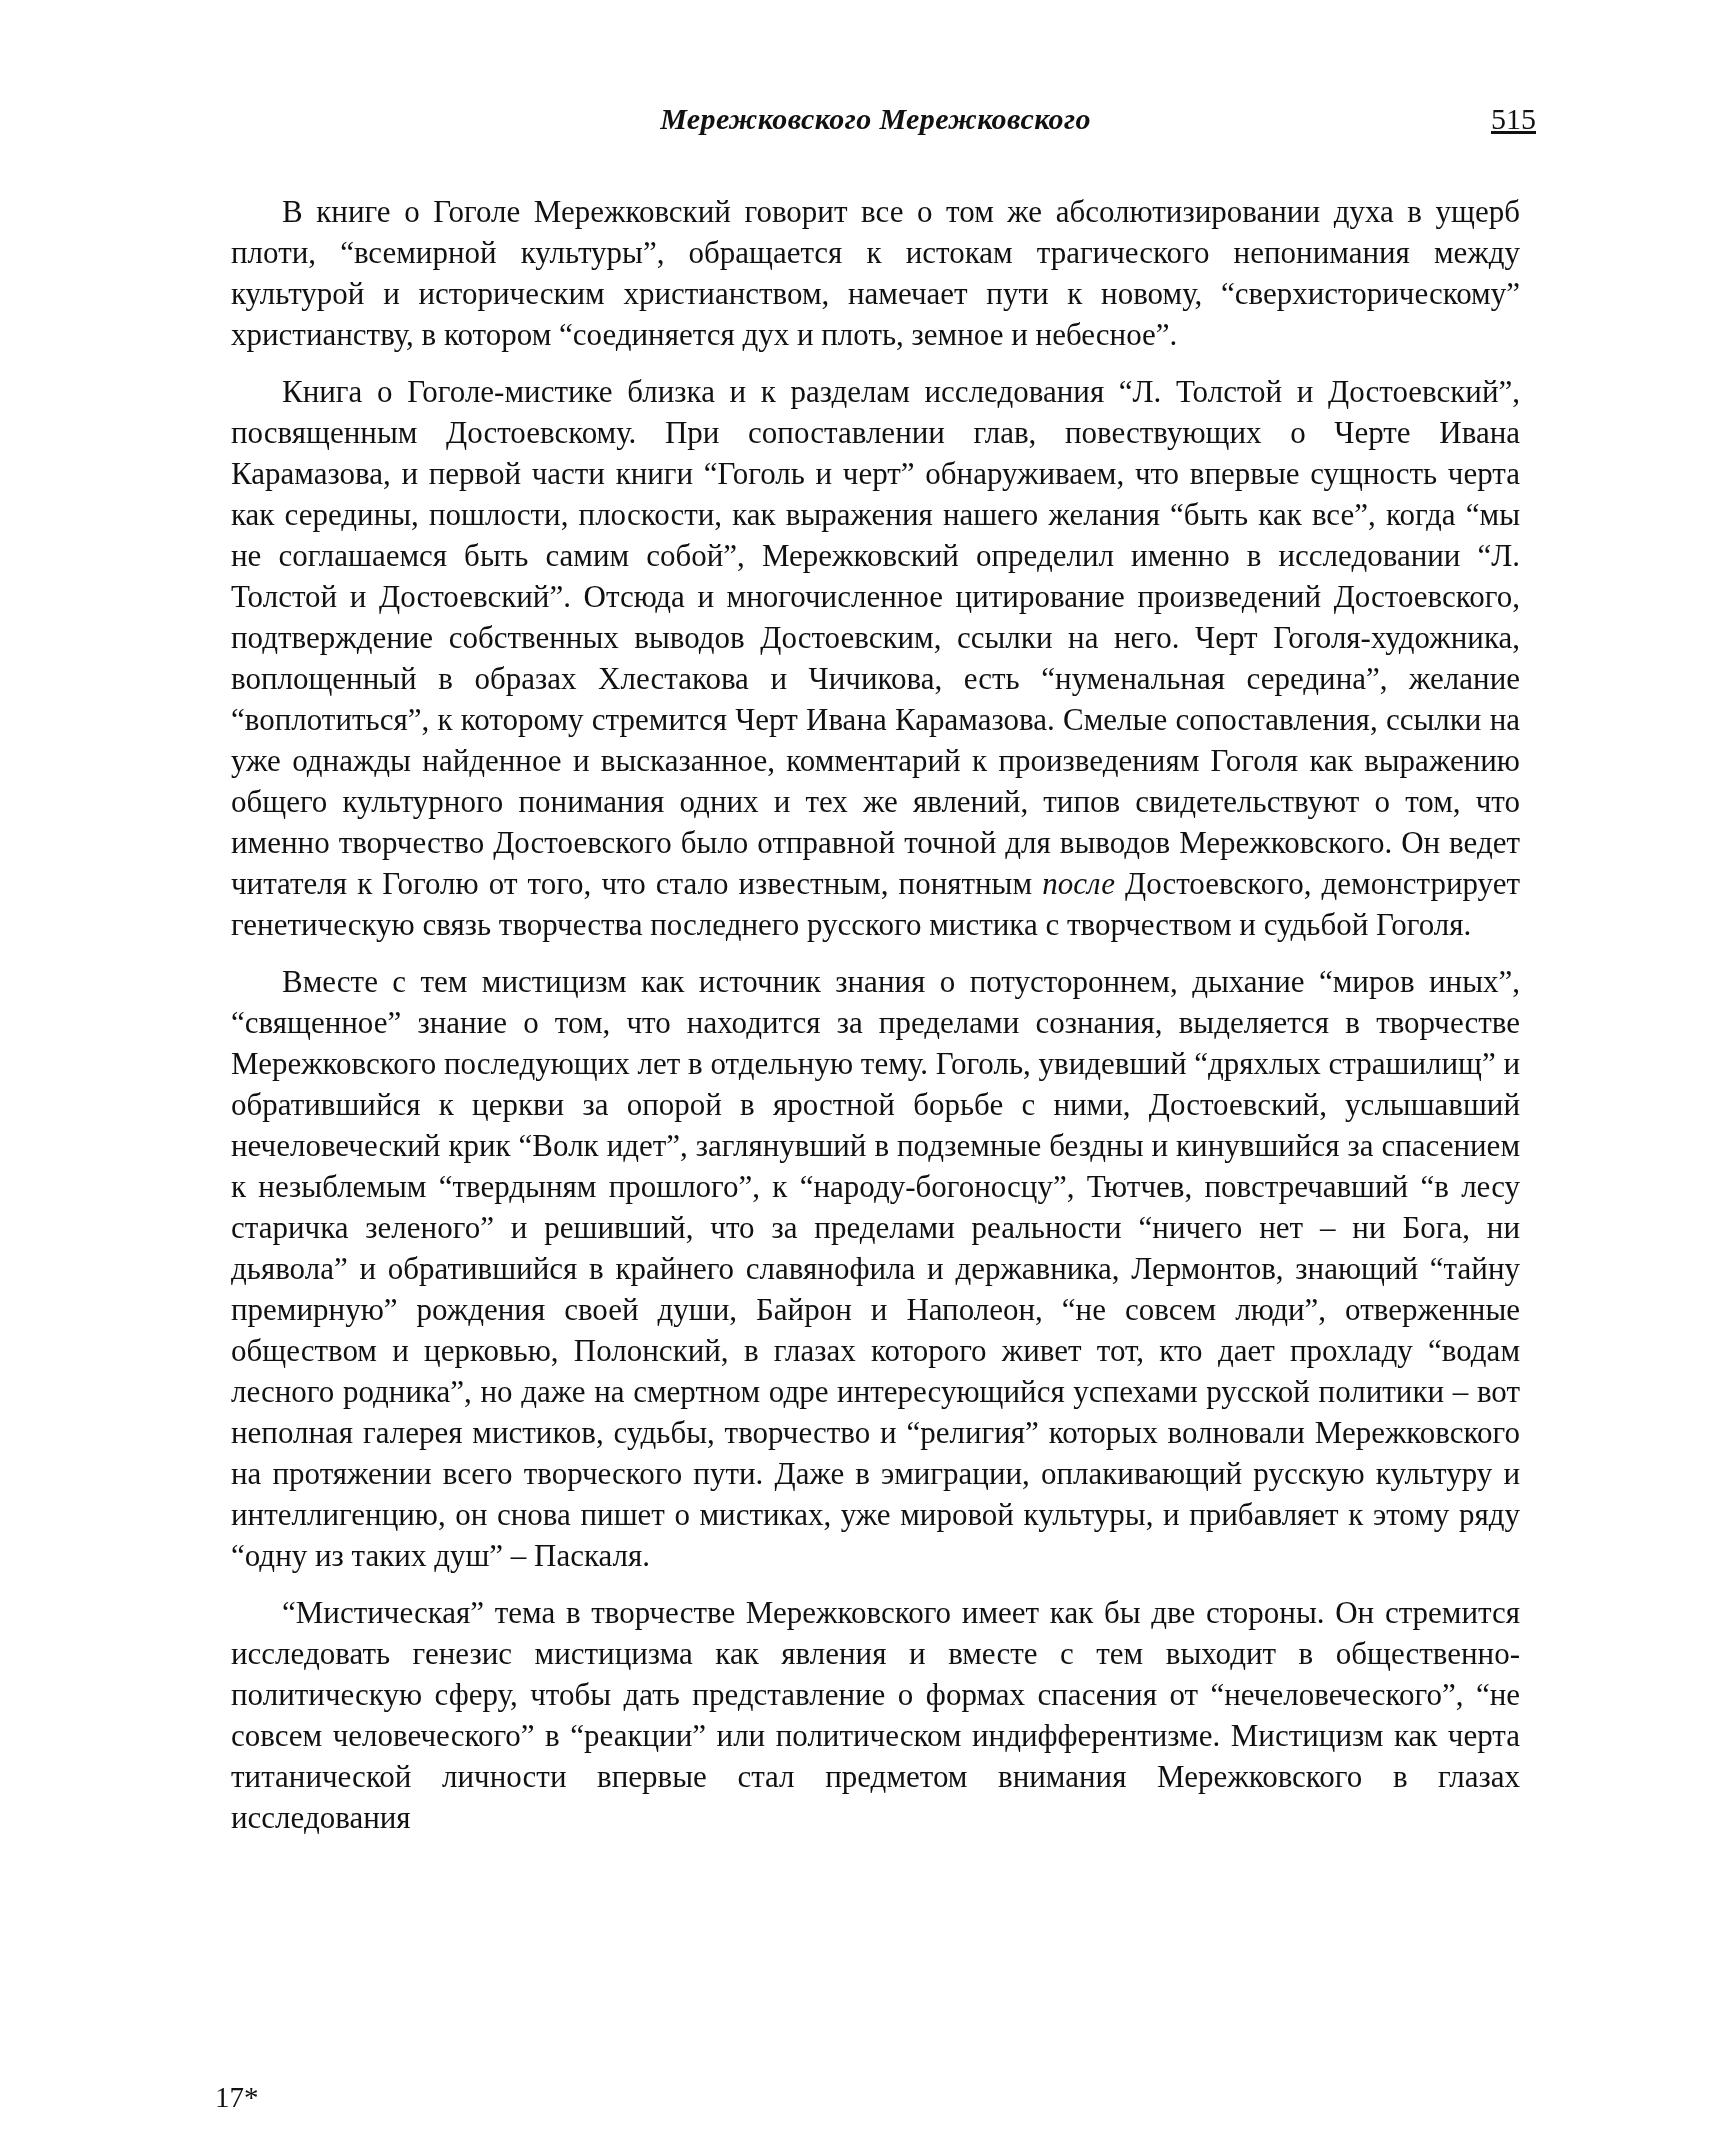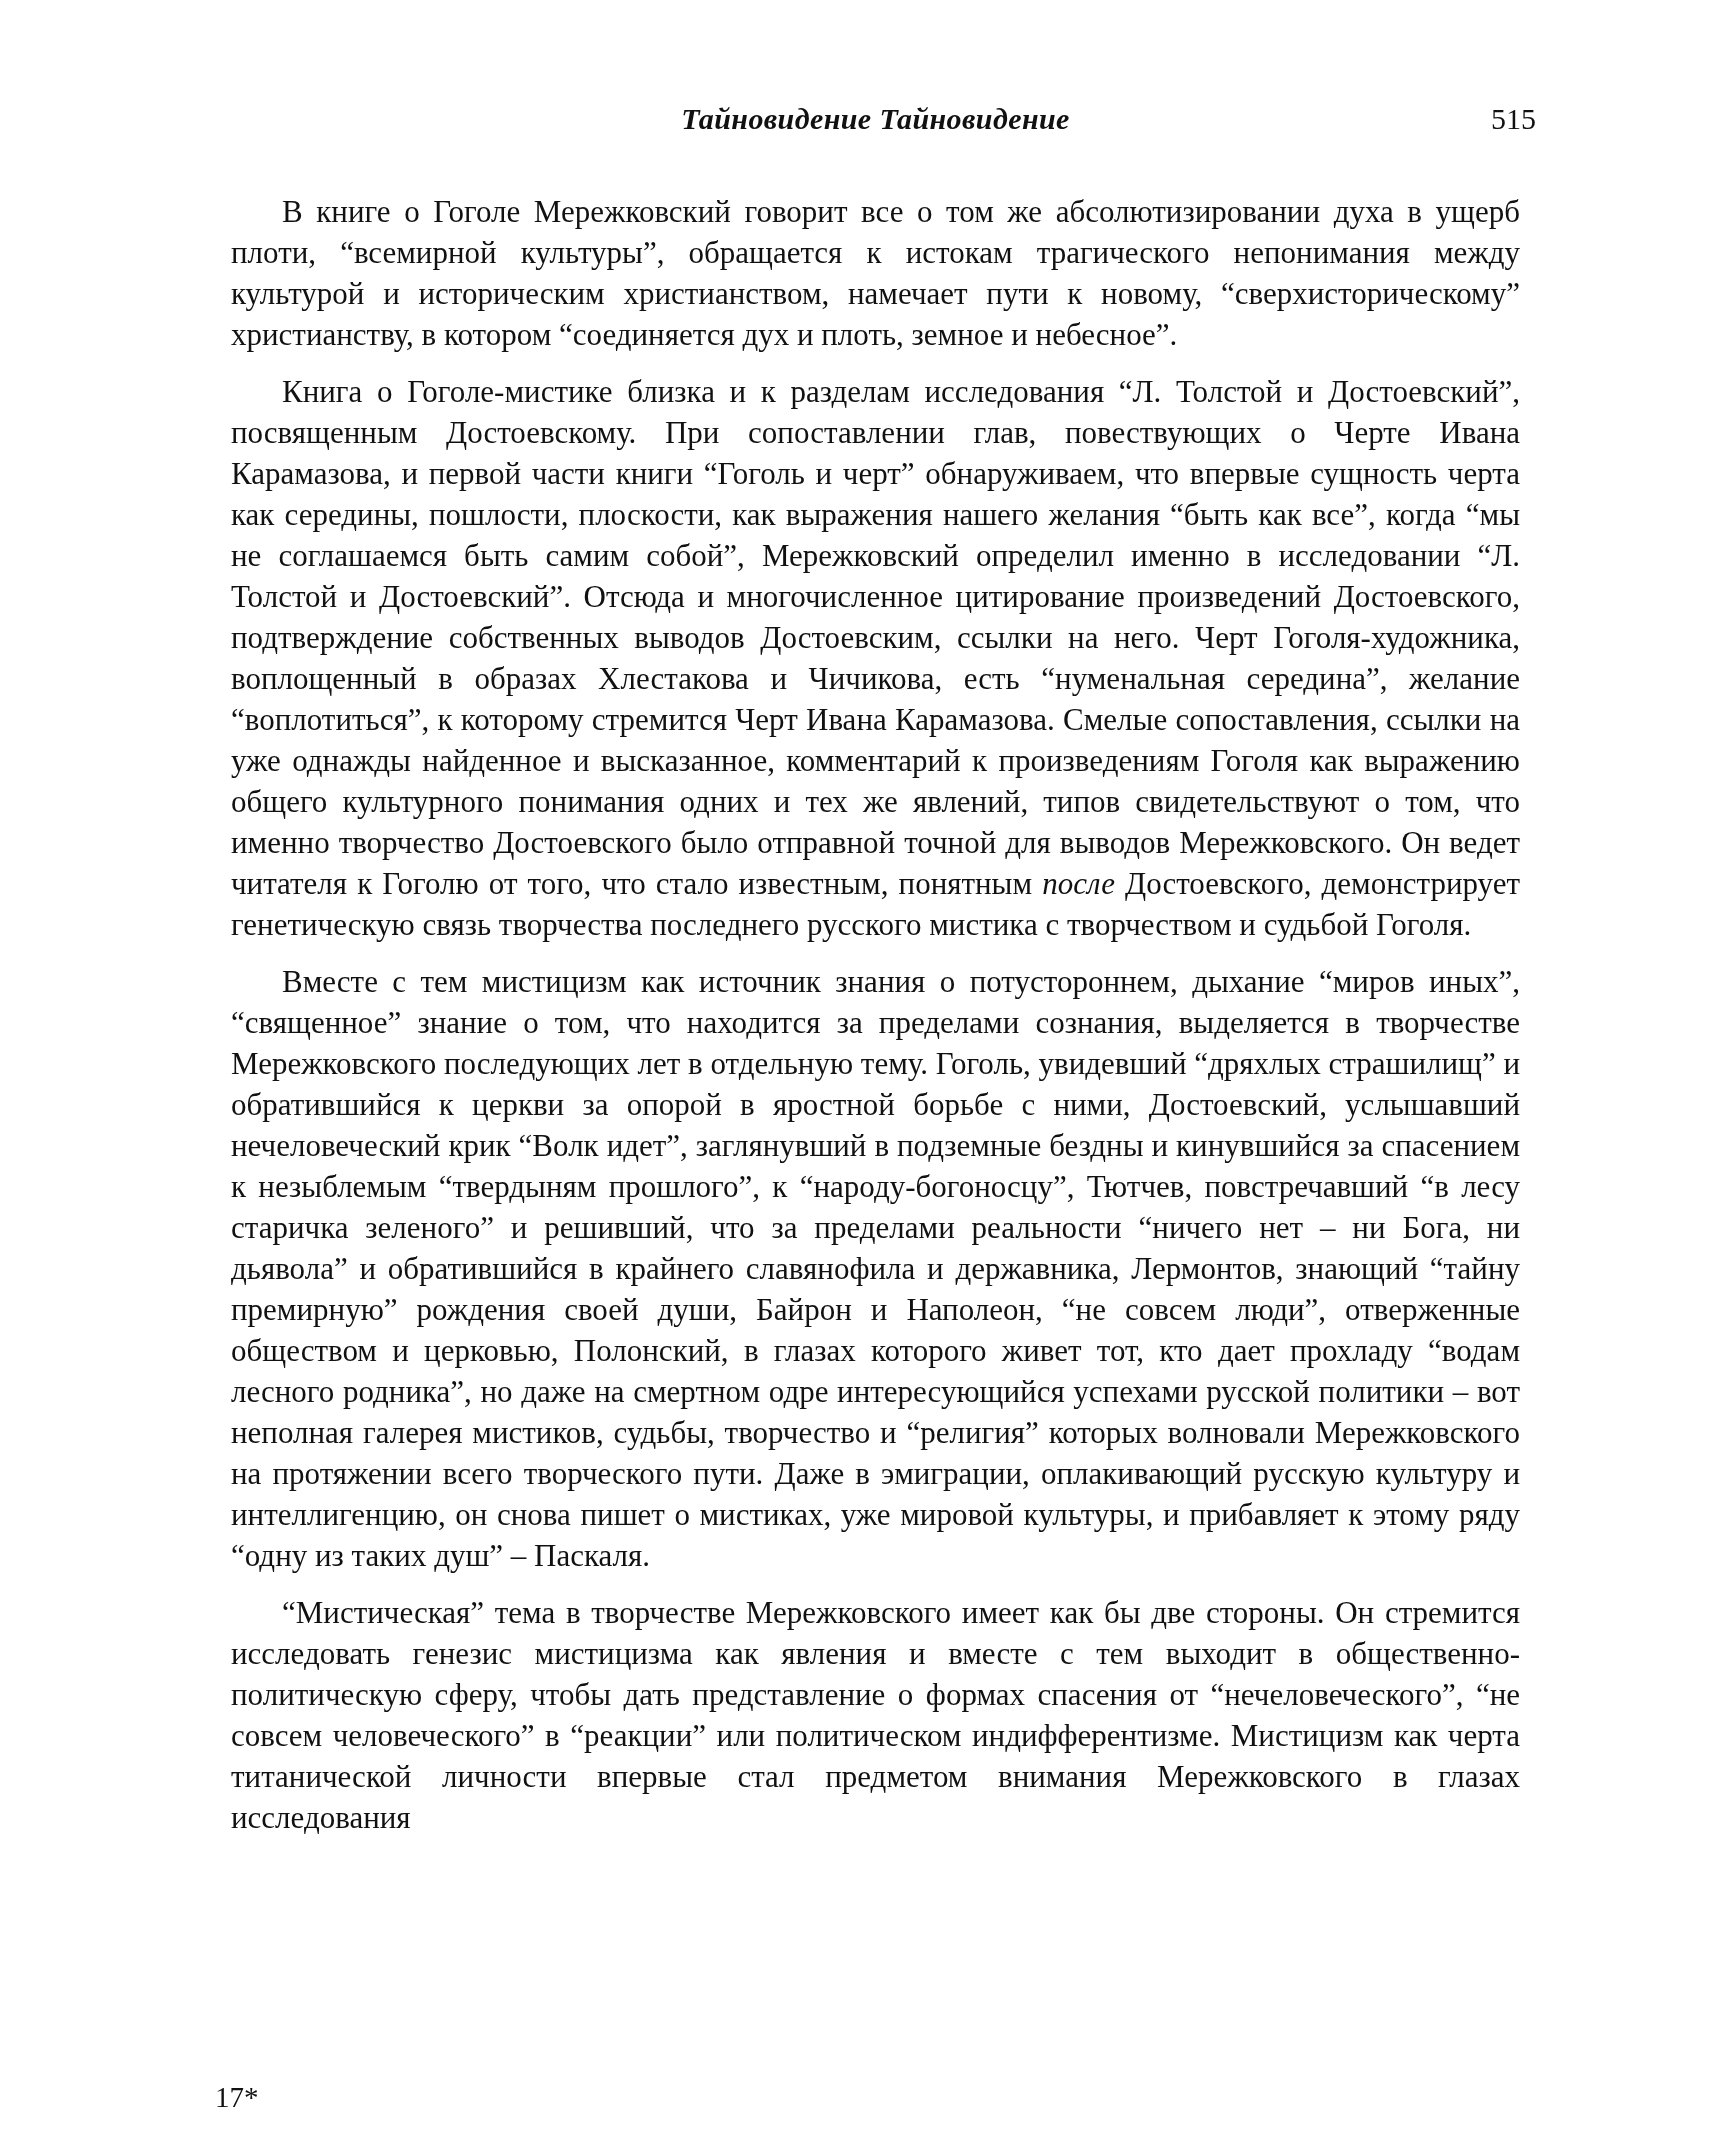--- a/index.html
+++ b/index.html
@@ -31,20 +31,21 @@
     font-style: italic;
     font-weight: 600;
     letter-spacing: 0.4px;
   }
   .page-number {
     position: absolute;
     right: 0;
     top: 0;
     font-style: normal;
     font-weight: 400;
+    text-decoration: underline;
   }
   .body-text {
     position: absolute;
     top: 175px;
     left: 215px;
     width: 1321px;
     font-size: 31px;
     line-height: 41px;
     text-align: justify;
     hyphens: auto;
@@ -63,21 +64,21 @@
     font-size: 29px;
   }
 </style>
 </head>
 <body>
 
 <div class="page">
 
   <div class="header">
     <span class="page-number">515</span>
-    <span class="running-title">Тайновидение Тайновидение</span>
+    <span class="running-title">Мережковского Мережковского</span>
   </div>
 
   <div class="body-text">
     <p class="para">В книге о Гоголе Мережковский говорит все о том же абсолютизировании духа в ущерб плоти, “всемирной культуры”, обращается к истокам трагического непонимания между культурой и историческим христианством, намечает пути к новому, “сверхисторическому” христианству, в котором “соединяется дух и плоть, земное и небесное”.</p>
     <p class="para"><span>Книга о Гоголе-мистике близка и к разделам исследования “Л. Толстой и Достоевский”, посвященным Достоевскому. При сопоставлении глав, повествующих о Черте Ивана Карамазова, и первой части книги “Гоголь и черт” обнаруживаем, что впервые сущность черта как середины, пошлости, плоскости, как выражения нашего желания “быть как все”, когда “мы не соглашаемся быть самим собой”, Мережковский определил именно в исследовании “Л. Толстой и Достоевский”. Отсюда и многочисленное цитирование произведений Достоевского, подтверждение собственных выводов Достоевским, ссылки на него. Черт Гоголя-художника, воплощенный в образах Хлестакова и Чичикова, есть “нуменальная середина”, желание “воплотиться”, к которому стремится Черт Ивана Карамазова. Смелые сопоставления, ссылки на уже однажды найденное и высказанное, комментарий к произведениям Гоголя как выражению общего культурного понимания одних и тех же явлений, типов свидетельствуют о том, что именно творчество Достоевского было отправной точной для выводов Мережковского. Он ведет читателя к Гоголю от того, что стало известным, понятным </span><em>после</em><span> Достоевского, демонстрирует генетическую связь творчества последнего русского мистика с творчеством и судьбой Гоголя.</span></p>
     <p class="para">Вместе с тем мистицизм как источник знания о потустороннем, дыхание “миров иных”, “священное” знание о том, что находится за пределами сознания, выделяется в творчестве Мережковского последующих лет в отдельную тему. Гоголь, увидевший “дряхлых страшилищ” и обратившийся к церкви за опорой в яростной борьбе с ними, Достоевский, услышавший нечеловеческий крик “Волк идет”, заглянувший в подземные бездны и кинувшийся за спасением к незыблемым “твердыням прошлого”, к “народу-богоносцу”, Тютчев, повстречавший “в лесу старичка зеленого” и решивший, что за пределами реальности “ничего нет – ни Бога, ни дьявола” и обратившийся в крайнего славянофила и державника, Лермонтов, знающий “тайну премирную” рождения своей души, Байрон и Наполеон, “не совсем люди”, отверженные обществом и церковью, Полонский, в глазах которого живет тот, кто дает прохладу “водам лесного родника”, но даже на смертном одре интересующийся успехами русской политики – вот неполная галерея мистиков, судьбы, творчество и “религия” которых волновали Мережковского на протяжении всего творческого пути. Даже в эмиграции, оплакивающий русскую культуру и интеллигенцию, он снова пишет о мистиках, уже мировой культуры, и прибавляет к этому ряду “одну из таких душ” – Паскаля.</p>
     <p class="para continues">“Мистическая” тема в творчестве Мережковского имеет как бы две стороны. Он стремится исследовать генезис мистицизма как явления и вместе с тем выходит в общественно-политическую сферу, чтобы дать представление о формах спасения от “нечеловеческого”, “не совсем человеческого” в “реакции” или политическом индифферентизме. Мистицизм как черта титанической личности впервые стал предметом внимания Мережковского в глазах исследования</p>
   </div>
 
   <div class="footer">

